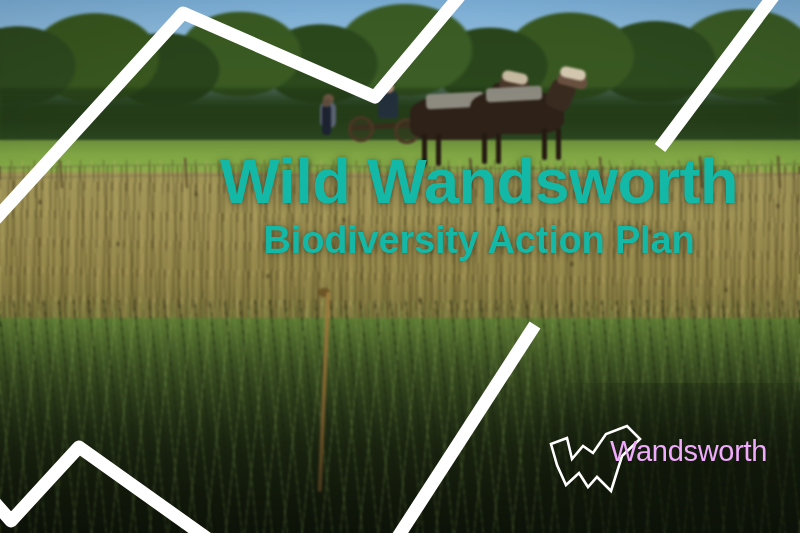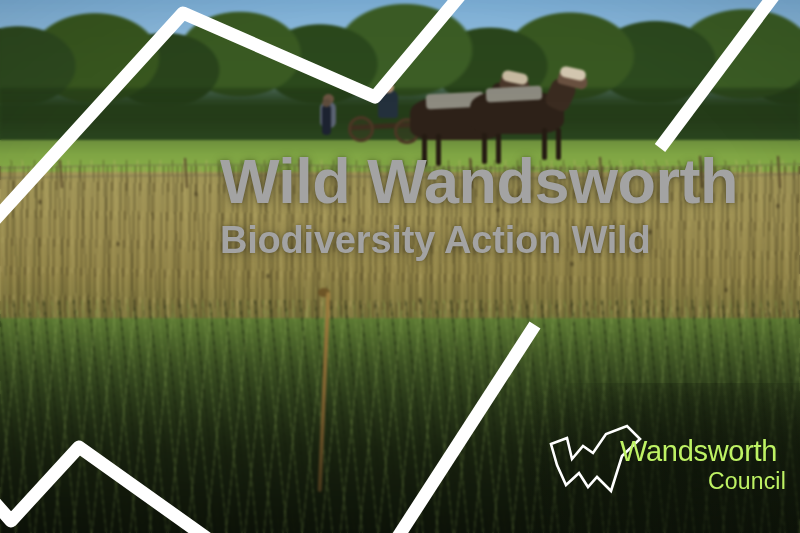--- a/index.html
+++ b/index.html
@@ -177,21 +177,21 @@
     position:absolute; right:0; bottom:0; width:270px; height:150px;
     background:radial-gradient(ellipse 78% 82% at 62% 58%,rgba(12,18,8,.62) 0%,rgba(12,18,8,.34) 58%,transparent 100%);
   }
 
   
   .fragments { position:absolute; inset:0; pointer-events:none; }
 
   
   .titles {
     position:absolute; right:62px; top:150px;
-    text-align:left; color:#a3a3a3;
+    text-align:center; color:#14b8a6;
     text-shadow:0 1px 10px rgba(0,0,0,.34), 0 0 3px rgba(0,0,0,.22);
     margin-left:40px;
   }
   .t-main {
     font-size:63px; font-weight:700; line-height:1.0;
     letter-spacing:-.5px; white-space:nowrap;
   }
   .t-sub {
     font-size:38px; font-weight:700; line-height:1.22;
     letter-spacing:-.2px; white-space:nowrap; margin-top:4px;
@@ -201,22 +201,22 @@
     letter-spacing:.5px; white-space:nowrap; margin-top:2px;
   }
 
   
   .logo {
     position:absolute; right:22px; bottom:24px;
     width:230px; height:96px;
   }
   .logo-mark { position:absolute; left:0; top:0; width:96px; height:96px; }
   .logo-words {
-    position:absolute; left:72px; top:24px; width:168px;
-    color:#bef264; text-align:left;
+    position:absolute; left:62px; top:24px; width:168px;
+    color:#f0abfc; text-align:left;
   }
   .logo-w1 { font-size:29px; font-weight:400; line-height:1.0; letter-spacing:-.3px; }
   .logo-w2 { font-size:23px; font-weight:300; line-height:1.05; letter-spacing:.2px; text-align:right; padding-right:2px; margin-top:3px; }
 </style>
 </head>
 <body>
 
 <div id="cover">
 
   <div class="photo" aria-label="Two dark draft horses pulling a cutting machine driven by a person across a sunlit wildflower meadow, with tall dry seed heads in the foreground and a dense treeline behind">
@@ -299,27 +299,26 @@
       <path d="M784 -18 L660 148"></path>
 
       <path d="M-34 470 L11 521 L79 447 L232 556"></path>
 
       <path d="M535 325 L392 546"></path>
     </g>
   </svg>
 
   <div class="titles">
     <div class="t-main">Wild Wandsworth</div>
-    <div class="t-sub">Biodiversity Action Wild</div>
+    <div class="t-sub">Biodiversity Action Plan</div>
   </div>
 
   <div class="logo">
     <svg class="logo-mark" viewBox="0 0 96 96">
       <path d="M3 31 L19 25 L24 46 L35 33 L45 40 L58 21 L79 13 L92 26 L74 43
                L63 78 L49 64 L40 74 L31 60 L18 72 L9 52 Z" fill="none" stroke="#ffffff" stroke-width="2.6" stroke-linejoin="miter" stroke-linecap="round"></path>
     </svg>
     <div class="logo-words">
       <div class="logo-w1">Wandsworth</div>
-      <div class="logo-w2">Council</div>
     </div>
   </div>
 
 </div>
 
 </body></html>

